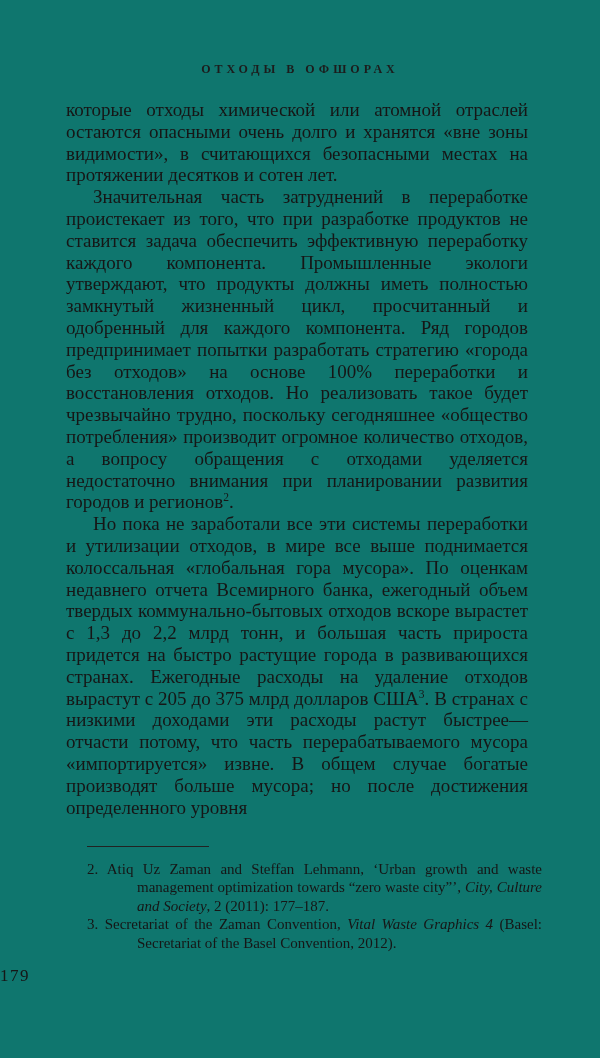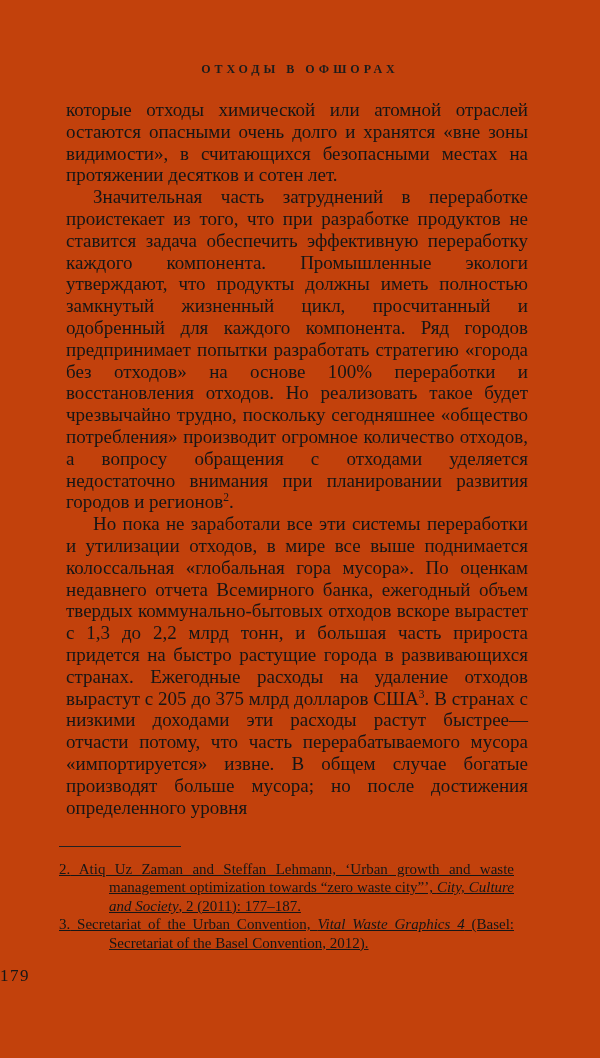--- a/index.html
+++ b/index.html
@@ -1,21 +1,21 @@
 <!DOCTYPE html>
 <html lang="ru"><head>
 <meta charset="utf-8">
 <style>
   * { box-sizing: border-box; }
   html, body { margin: 0; padding: 0; background: #ffffff; }
   .page {
     position: relative;
     width: 600px;
     height: 1058px;
-    background: #c2410c;
+    background: #0f766e;
     font-family: "Liberation Serif", "DejaVu Serif", serif;
     color: #161616;
     overflow: hidden;
   }
   .running-head {
     position: absolute;
     top: 62px;
     left: 0;
     width: 100%;
     text-align: center;
@@ -40,23 +40,22 @@
   }
   .para.indent { text-indent: 27px; }
   sup.fnref {
     font-size: 11.5px;
     line-height: 0;
     vertical-align: super;
   }
   .footnotes {
     position: absolute;
     top: 846px;
-    left: 52px;
+    left: 80px;
     width: 462px;
-    text-decoration: underline;
   }
   .fn-rule {
     width: 122px;
     height: 0;
     border-top: 1.7px solid #222222;
     margin: 0 0 13px 7px;
   }
   .footnote {
     margin: 0 0 0 7px;
     font-size: 15px;
@@ -86,18 +85,18 @@
 
   <div class="text-block" lang="ru">
     <p class="para">которые отходы химической или атомной отраслей остаются опасными очень долго и хранятся «вне зоны видимости», в считающихся безопасными местах на протяжении десятков и сотен лет.</p>
     <p class="para indent"><span>Значительная часть затруднений в переработке проистекает из того, что при разработке продуктов не ставится задача обеспечить эффективную переработку каждого компонента. Промышленные экологи утверждают, что продукты должны иметь полностью замкнутый жизненный цикл, просчитанный и одобренный для каждого компонента. Ряд городов предпринимает попытки разработать стратегию «города без отходов» на основе 100% переработки и восстановления отходов. Но реализовать такое будет чрезвычайно трудно, поскольку сегодняшнее «общество потребления» производит огромное количество отходов, а вопросу обращения с отходами уделяется недостаточно внимания при планировании развития городов и регионов</span><sup class="fnref">2</sup><span>.</span></p>
     <p class="para indent"><span>Но пока не заработали все эти системы переработки и утилизации отходов, в мире все выше поднимается колоссальная «глобальная гора мусора». По оценкам недавнего отчета Всемирного банка, ежегодный объем твердых коммунально-бытовых отходов вскоре вырастет с 1,3 до 2,2 млрд тонн, и большая часть прироста придется на быстро растущие города в развивающихся странах. Ежегодные расходы на удаление отходов вырастут с 205 до 375 млрд долларов США</span><sup class="fnref">3</sup><span>. В странах с низкими доходами эти расходы растут быстрее—отчасти потому, что часть перерабатываемого мусора «импортируется» извне. В общем случае богатые производят больше мусора; но после достижения определенного уровня</span></p>
   </div>
 
   <div class="footnotes" lang="en">
     <div class="fn-rule"></div>
     <p class="footnote"><span class="fn-num">2.</span><span> Atiq Uz Zaman and Steffan Lehmann, ‘Urban growth and waste management optimization towards “zero waste city”’, </span><i>City, Culture and Society</i><span>, 2 (2011): 177–187.</span></p>
-    <p class="footnote"><span class="fn-num">3.</span><span> Secretariat of the Urban Convention, </span><i>Vital Waste Graphics 4</i><span> (Basel: Secretariat of the Basel Convention, 2012).</span></p>
+    <p class="footnote"><span class="fn-num">3.</span><span> Secretariat of the Zaman Convention, </span><i>Vital Waste Graphics 4</i><span> (Basel: Secretariat of the Basel Convention, 2012).</span></p>
   </div>
 
   <div class="page-number">179</div>
 
 </div>
 
 </body></html>

